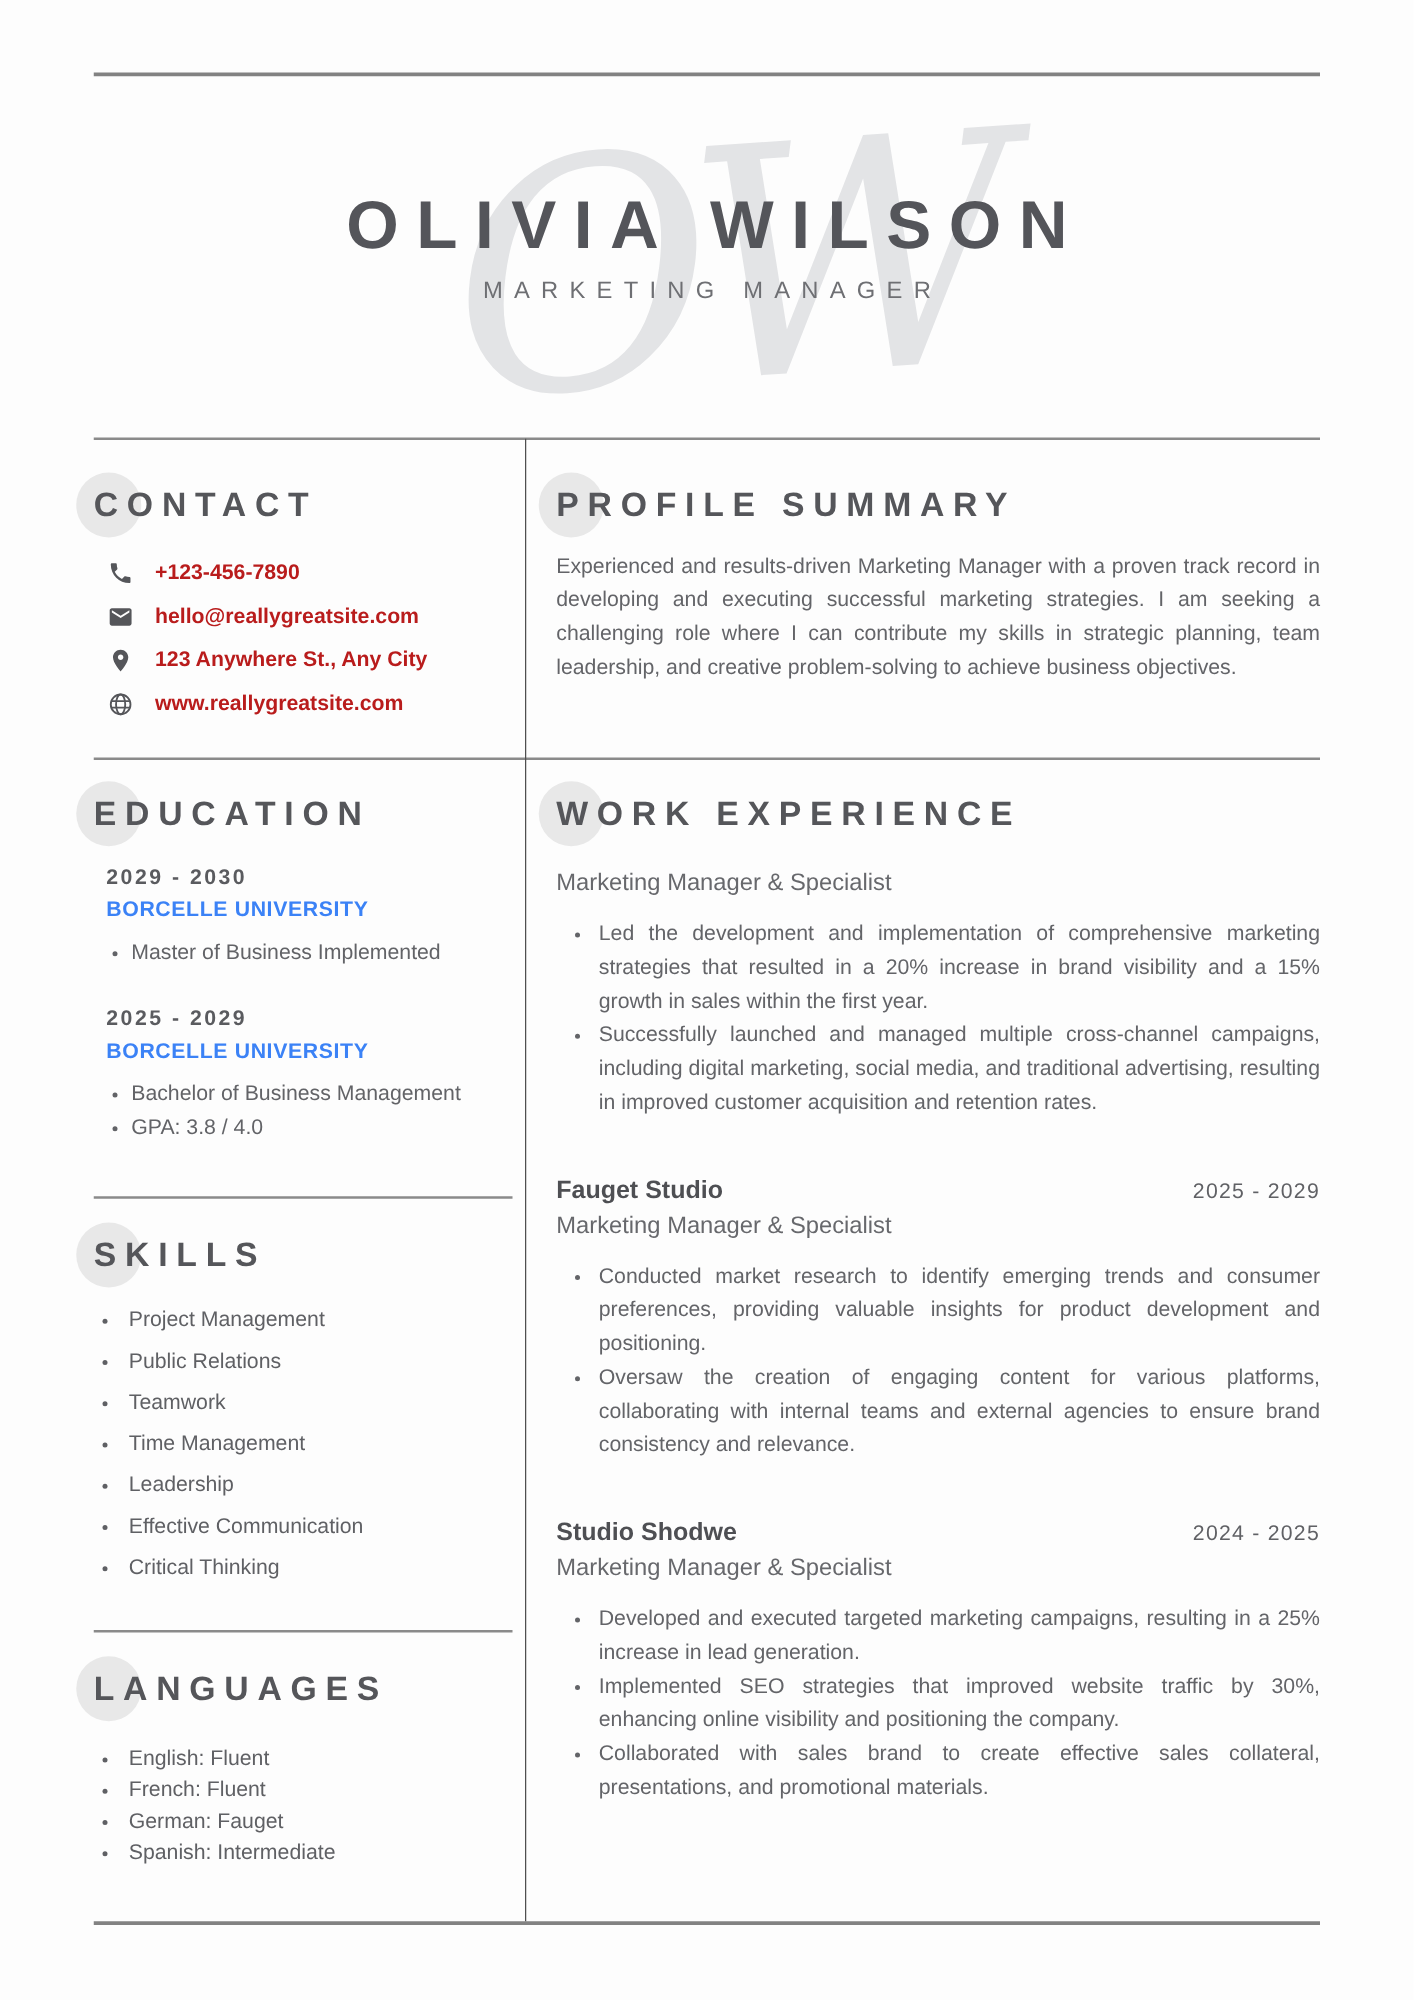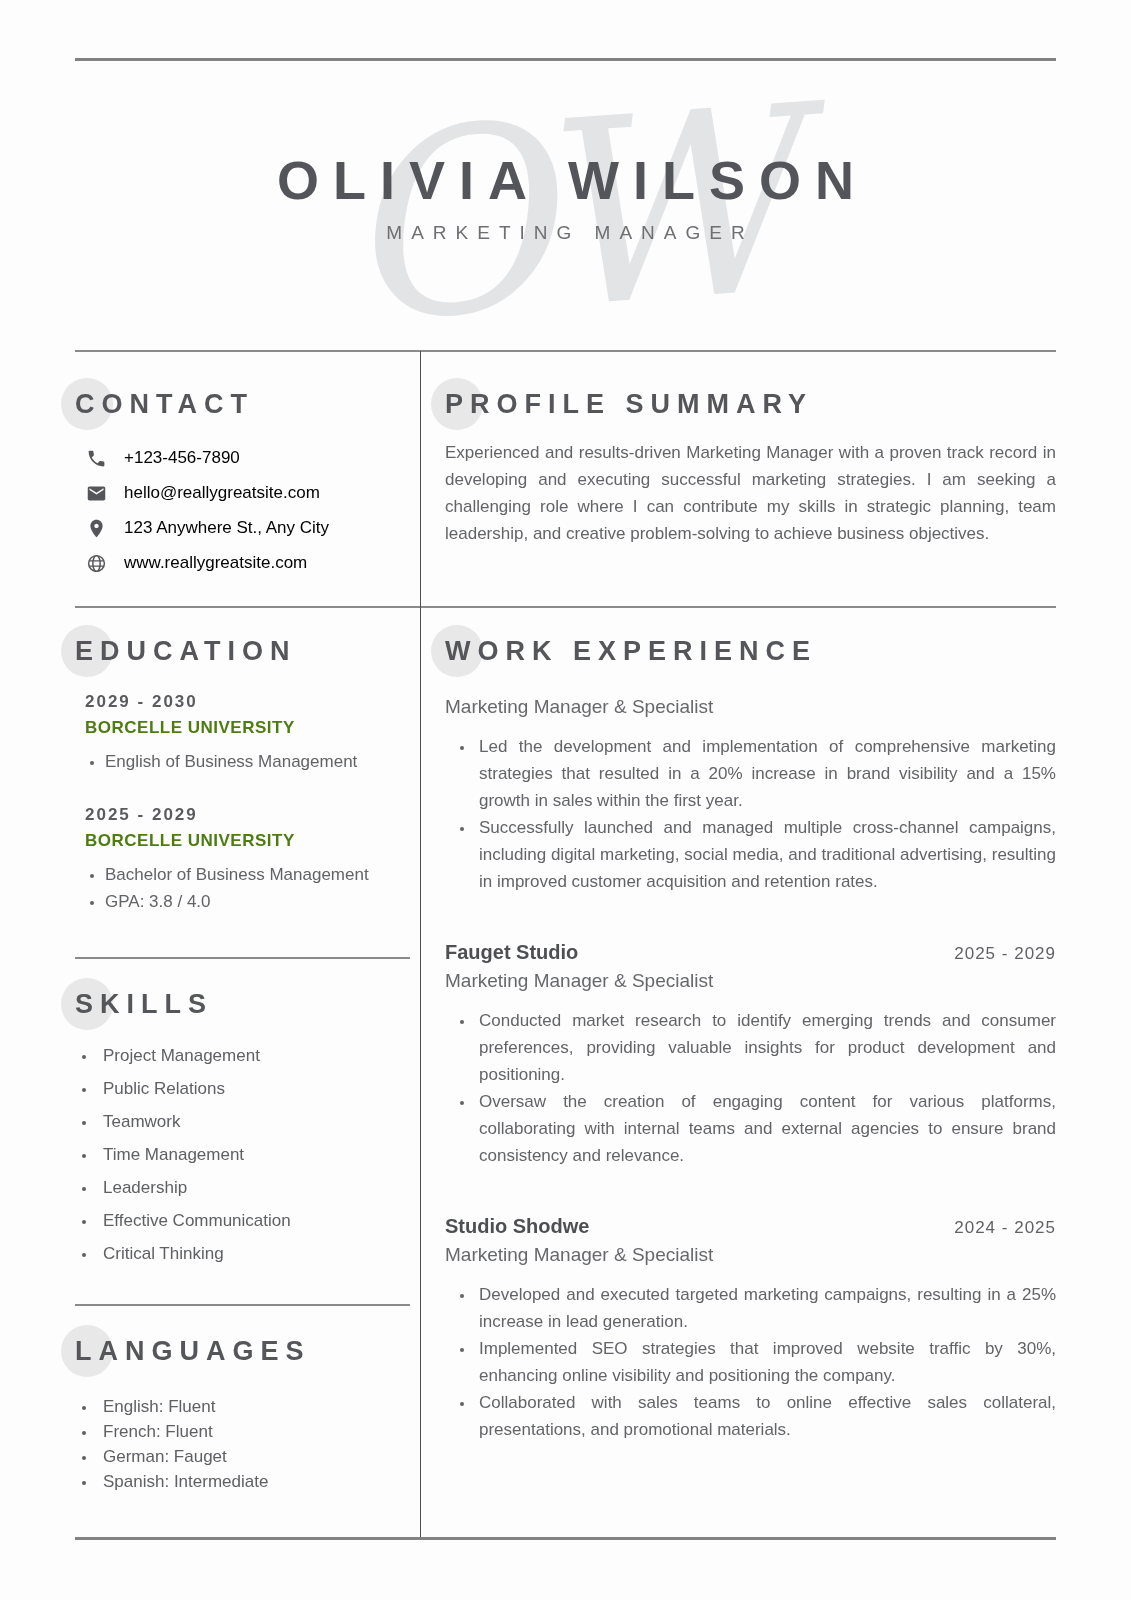--- a/index.html
+++ b/index.html
@@ -49,34 +49,34 @@
     letter-spacing:7px;color:#55565a;line-height:34px;}
   .halo{position:absolute;left:-14px;top:50%;transform:translateY(-50%);
     width:52px;height:52px;border-radius:50%;background:#e8e8e8;z-index:0;}
   .sec-text{position:relative;z-index:1;}
   .band1 .sec{margin-top:36px;}
   .band2 .sec{margin-top:28px;}
 
   
   .contact-list{list-style:none;margin:26px 0 0 0;padding:0 0 0 10px;}
   .contact-item{display:flex;align-items:center;margin-bottom:13px;
-    font-size:17px;color:#000000;}
+    font-size:17px;color:#b91c1c;font-weight:bold;}
   .cicon{flex:0 0 22px;width:22px;height:22px;margin-right:17px;display:inline-flex;
     align-items:center;justify-content:center;}
   .cicon svg{width:21px;height:21px;}
 
   
   .summary{margin:18px 0 0 0;font-size:17px;line-height:27px;color:#636468;
     text-align:justify;}
 
   
   .edu{margin-top:24px;padding-left:10px;}
   .edu + .edu{margin-top:30px;}
   .edu-years{font-size:17px;font-weight:bold;letter-spacing:2px;color:#5a5b5f;}
-  .edu-school{margin-top:6px;font-size:17px;font-weight:bold;letter-spacing:.5px;color:#4d7c0f;}
+  .edu-school{margin-top:6px;font-size:17px;font-weight:bold;letter-spacing:.5px;color:#3b82f6;}
   .edu-list{margin:10px 0 0 0;padding-left:20px;font-size:17px;line-height:27px;color:#626367;}
   .edu-list li::marker{color:#626367;font-size:14px;}
 
   
   .subrule{border:none;border-top:2px solid #8a8a8a;margin:42px 0 0 0;}
   .subrule.before-langs{margin-top:40px;}
 
   
   .skills-list{margin:24px 0 11px 0;padding-left:22px;font-size:17px;color:#5f6064;}
   .skills-list li{margin-bottom:12px;line-height:21px;padding-left:6px;}
@@ -172,21 +172,21 @@
 
       <h2 class="sec">
         <span class="halo"></span>
         <span class="sec-text">EDUCATION</span>
       </h2>
 
       <div class="edu">
         <div class="edu-years">2029 - 2030</div>
         <div class="edu-school">BORCELLE UNIVERSITY</div>
         <ul class="edu-list">
-          <li>English of Business Management</li>
+          <li>Master of Business Implemented</li>
         </ul>
       </div>
 
       <div class="edu">
         <div class="edu-years">2025 - 2029</div>
         <div class="edu-school">BORCELLE UNIVERSITY</div>
         <ul class="edu-list">
           <li>Bachelor of Business Management</li>
           <li>GPA: 3.8 / 4.0</li>
         </ul>
@@ -251,19 +251,19 @@
 
       <article class="job">
         <div class="job-head">
           <span class="company">Studio Shodwe</span>
           <span class="period">2024 - 2025</span>
         </div>
         <div class="role">Marketing Manager &amp; Specialist</div>
         <ul class="job-bullets">
           <li>Developed and executed targeted marketing campaigns, resulting in a 25% increase in lead generation.</li>
           <li>Implemented SEO strategies that improved website traffic by 30%, enhancing online visibility and positioning the company.</li>
-          <li>Collaborated with sales teams to online effective sales collateral, presentations, and promotional materials.</li>
+          <li>Collaborated with sales brand to create effective sales collateral, presentations, and promotional materials.</li>
         </ul>
       </article>
     </div>
   </div>
 
 </div>
 
 </body></html>

